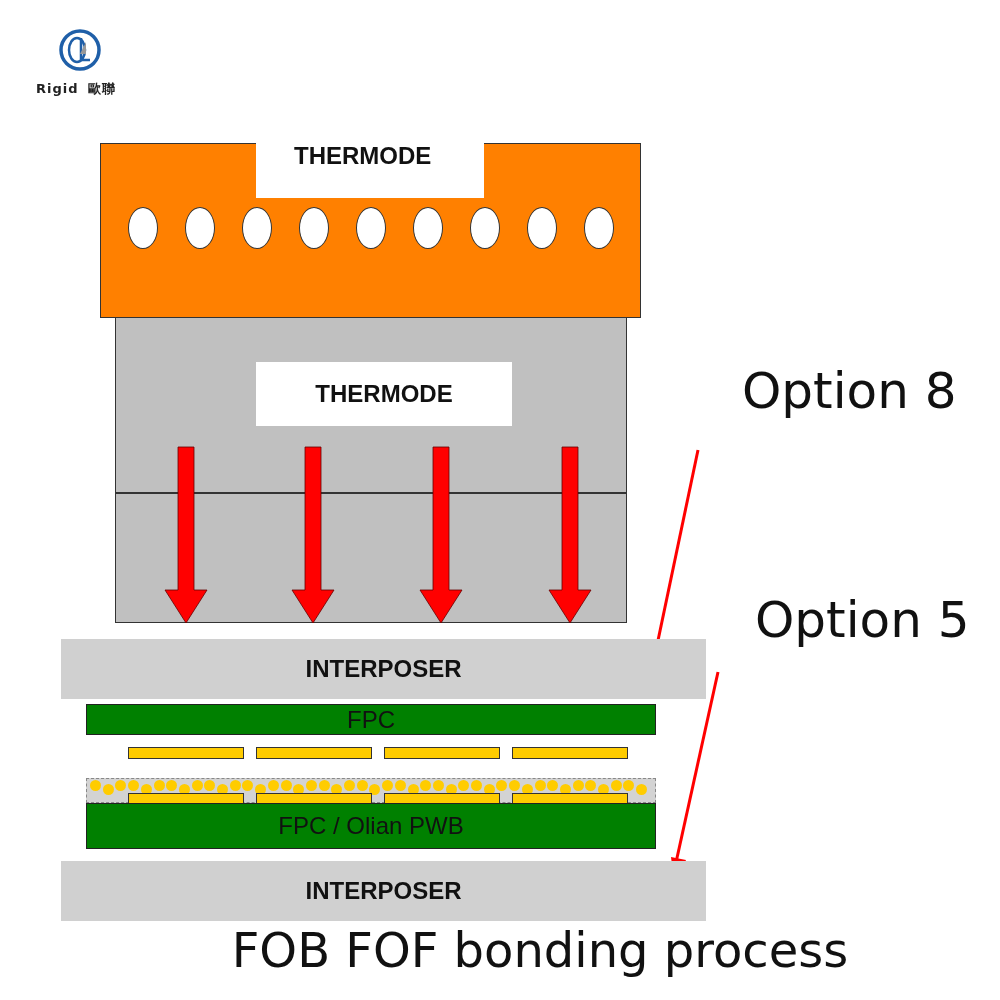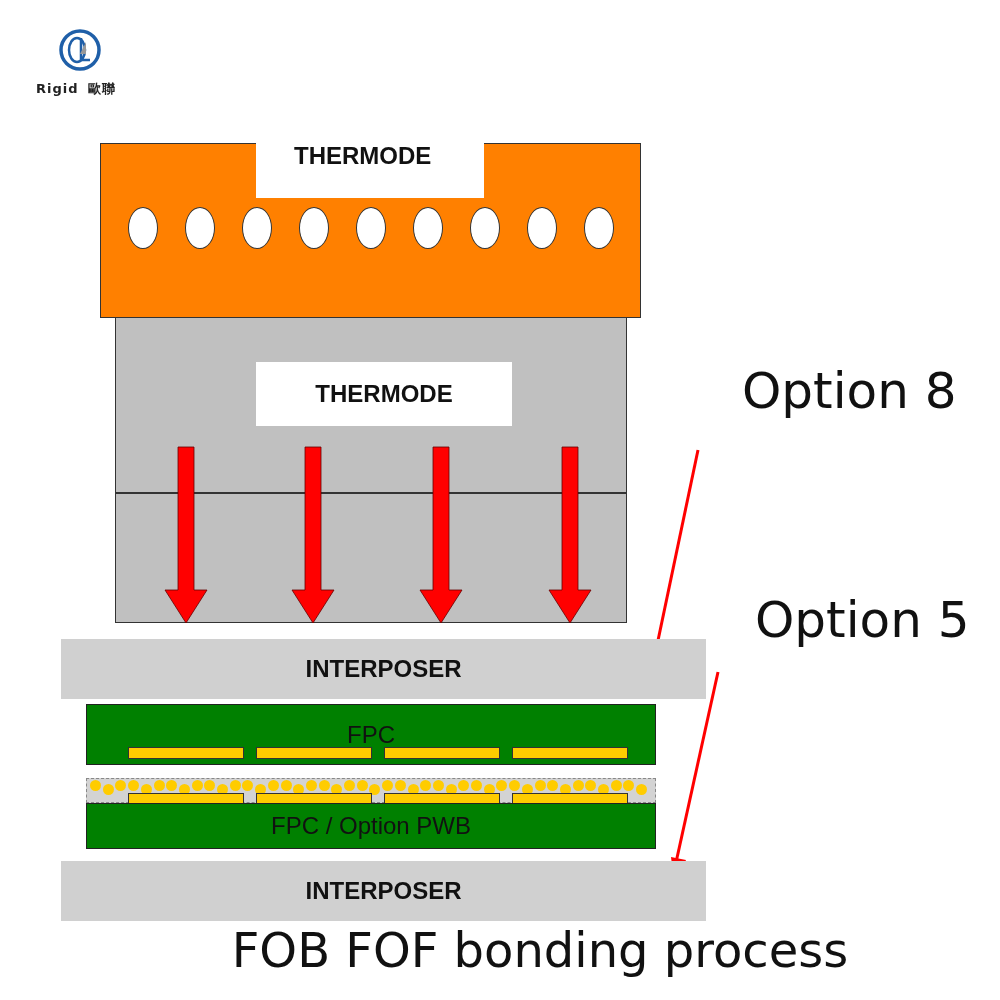--- a/index.html
+++ b/index.html
@@ -6,21 +6,21 @@
   body{width:1000px;height:1000px;position:relative;overflow:hidden;font-family:"Liberation Sans",sans-serif;}
   .abs{position:absolute;}
   .logo-text{font-family:"DejaVu Sans",sans-serif;font-size:13px;font-weight:bold;color:#222;letter-spacing:1px;}
   .holder{left:100px;top:143px;width:541px;height:175px;background:#ff8000;border:1px solid #333;box-sizing:border-box;}
   .holder-label{left:256px;top:143px;width:228px;height:55px;background:#fff;font-weight:bold;font-size:24px;line-height:26px;padding-left:38px;box-sizing:border-box;color:#111;}
   .hole{width:30px;height:42px;border-radius:50%;background:#fff;border:1.5px solid #333;box-sizing:border-box;top:207px;}
   .thermode{left:115px;top:318px;width:512px;height:305px;background:#c0c0c0;border:1.5px solid #333;border-top:none;box-sizing:border-box;}
   .thermode-line{left:115px;top:492px;width:512px;height:1.5px;background:#333;}
   .thermode-label{left:256px;top:362px;width:256px;height:64px;background:#fff;font-weight:bold;font-size:24px;display:flex;align-items:center;justify-content:center;color:#111;}
   .interposer{left:50px;width:645px;height:60px;background:#d0d0d0;font-weight:bold;font-size:24px;display:flex;align-items:center;justify-content:center;color:#111;margin-left:11px;}
-  .green{left:86px;width:570px;height:61px;background:#008000;border:1.5px solid #222;box-sizing:border-box;font-size:24px;display:flex;align-items:center;justify-content:center;color:#111;}
+  .green{left:86px;width:570px;height:31px;background:#008000;border:1.5px solid #222;box-sizing:border-box;font-size:24px;display:flex;align-items:center;justify-content:center;color:#111;}
   .pad{height:12px;background:#ffcc00;border:1.5px solid #333;box-sizing:border-box;}
   .acf{left:86px;top:778px;width:570px;height:25px;background:#d3d3d3;border:1px dashed #888;box-sizing:border-box;}
   .dot{width:11px;height:11px;border-radius:50%;background:#ffcc00;}
   .option{font-family:"DejaVu Sans",sans-serif;font-size:50px;color:#111;}
   .caption{left:0;width:1080px;top:922px;text-align:center;font-family:"DejaVu Sans",sans-serif;font-size:48px;color:#111;}
 </style>
 </head>
 <body>
 
 <div class="abs" style="left:36px;top:28px;width:100px;height:80px;">
@@ -124,20 +124,20 @@
     <div class="abs dot" style="left: 623.4px; top: 780px;"></div>
     <div class="abs dot" style="left: 636.1px; top: 784px;"></div>
   </div>
 <div id="pads-bottom">
     <div class="abs pad" style="left: 128px; top: 793px; width: 116px;"></div>
     <div class="abs pad" style="left: 256px; top: 793px; width: 116px;"></div>
     <div class="abs pad" style="left: 384px; top: 793px; width: 116px;"></div>
     <div class="abs pad" style="left: 512px; top: 793px; width: 116px;"></div>
   </div>
 
-<div class="abs green" style="top:803px;height:46px;">FPC / Option PWB</div>
+<div class="abs green" style="top:803px;height:46px;">FPC / Olian PWB</div>
 
 <div class="abs interposer" style="top:861px;">INTERPOSER</div>
 
 <div class="abs option" style="left:742px;top:362px;">Option 8</div>
 <div class="abs option" style="left:755px;top:591px;">Option 5</div>
 
 <div class="abs caption" style="left:-0px;width:1080px;">FOB FOF bonding process</div>
 
 </body></html>

